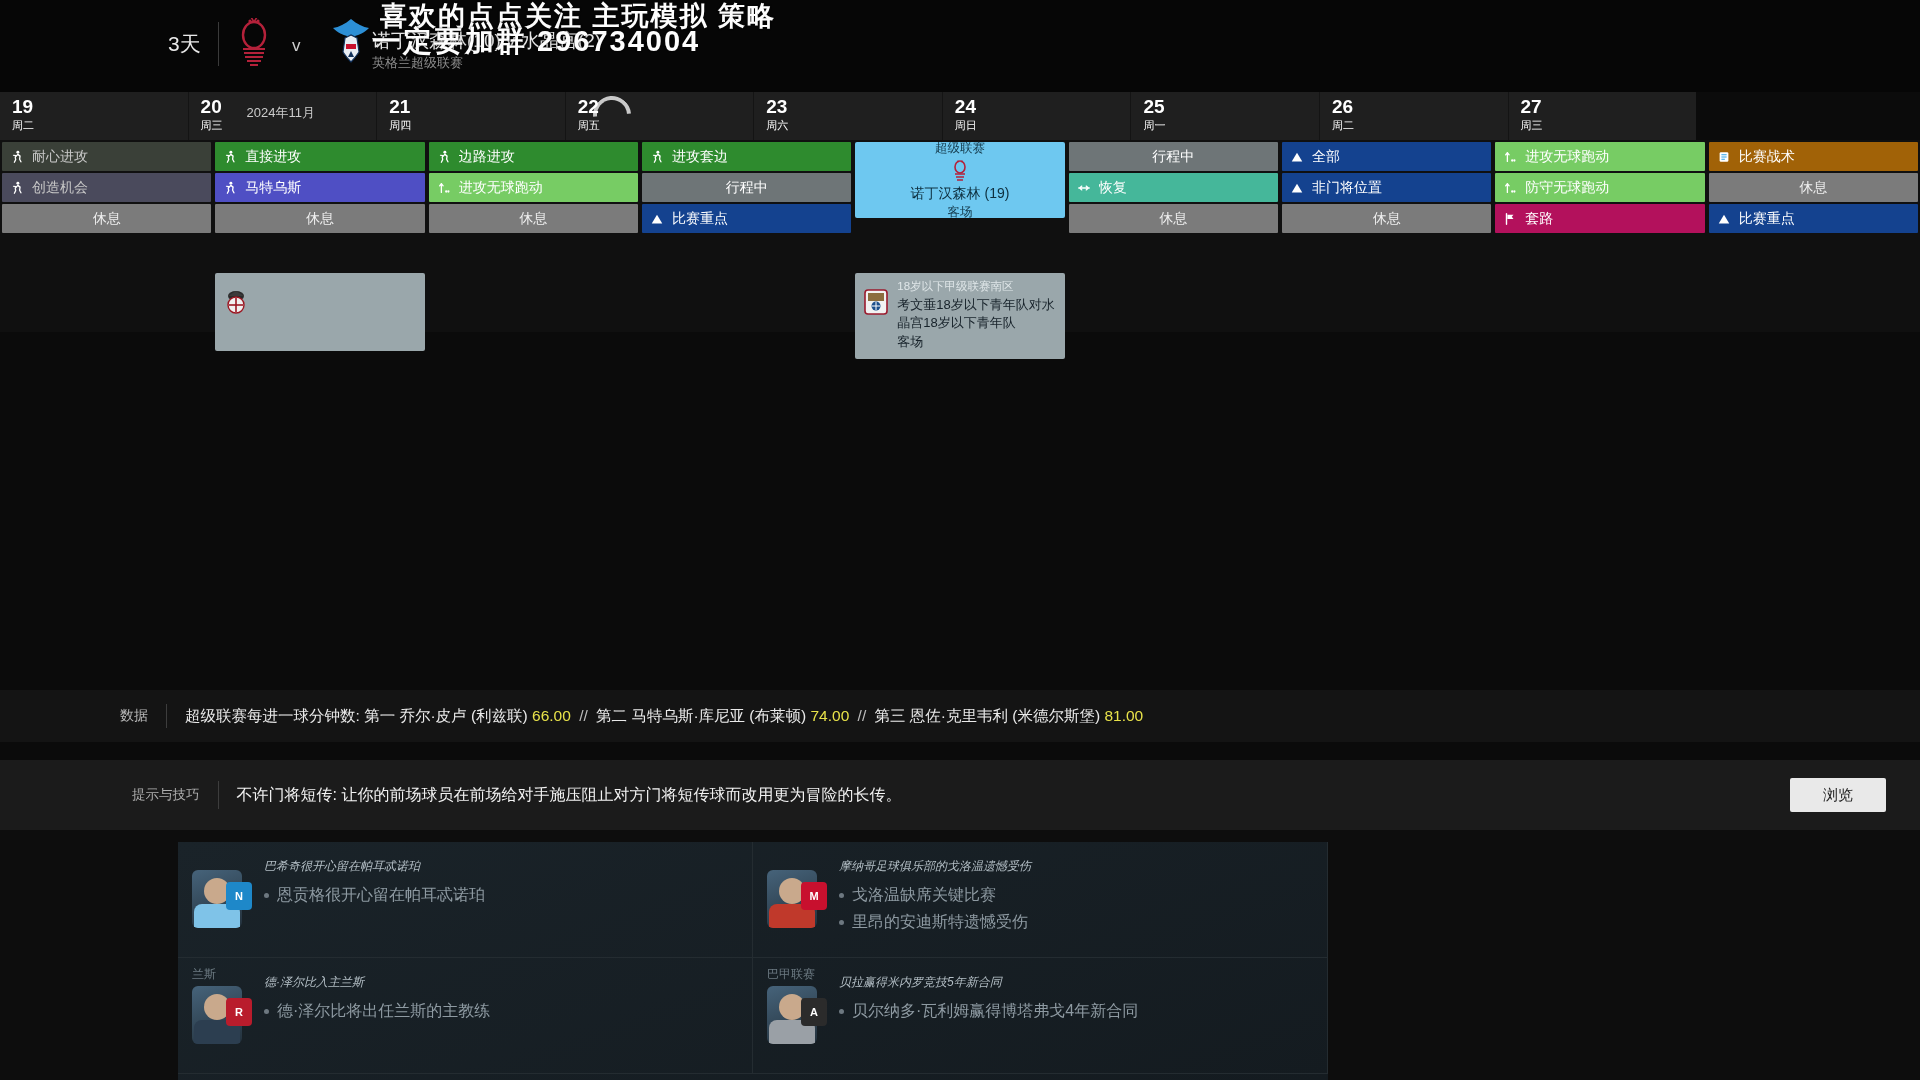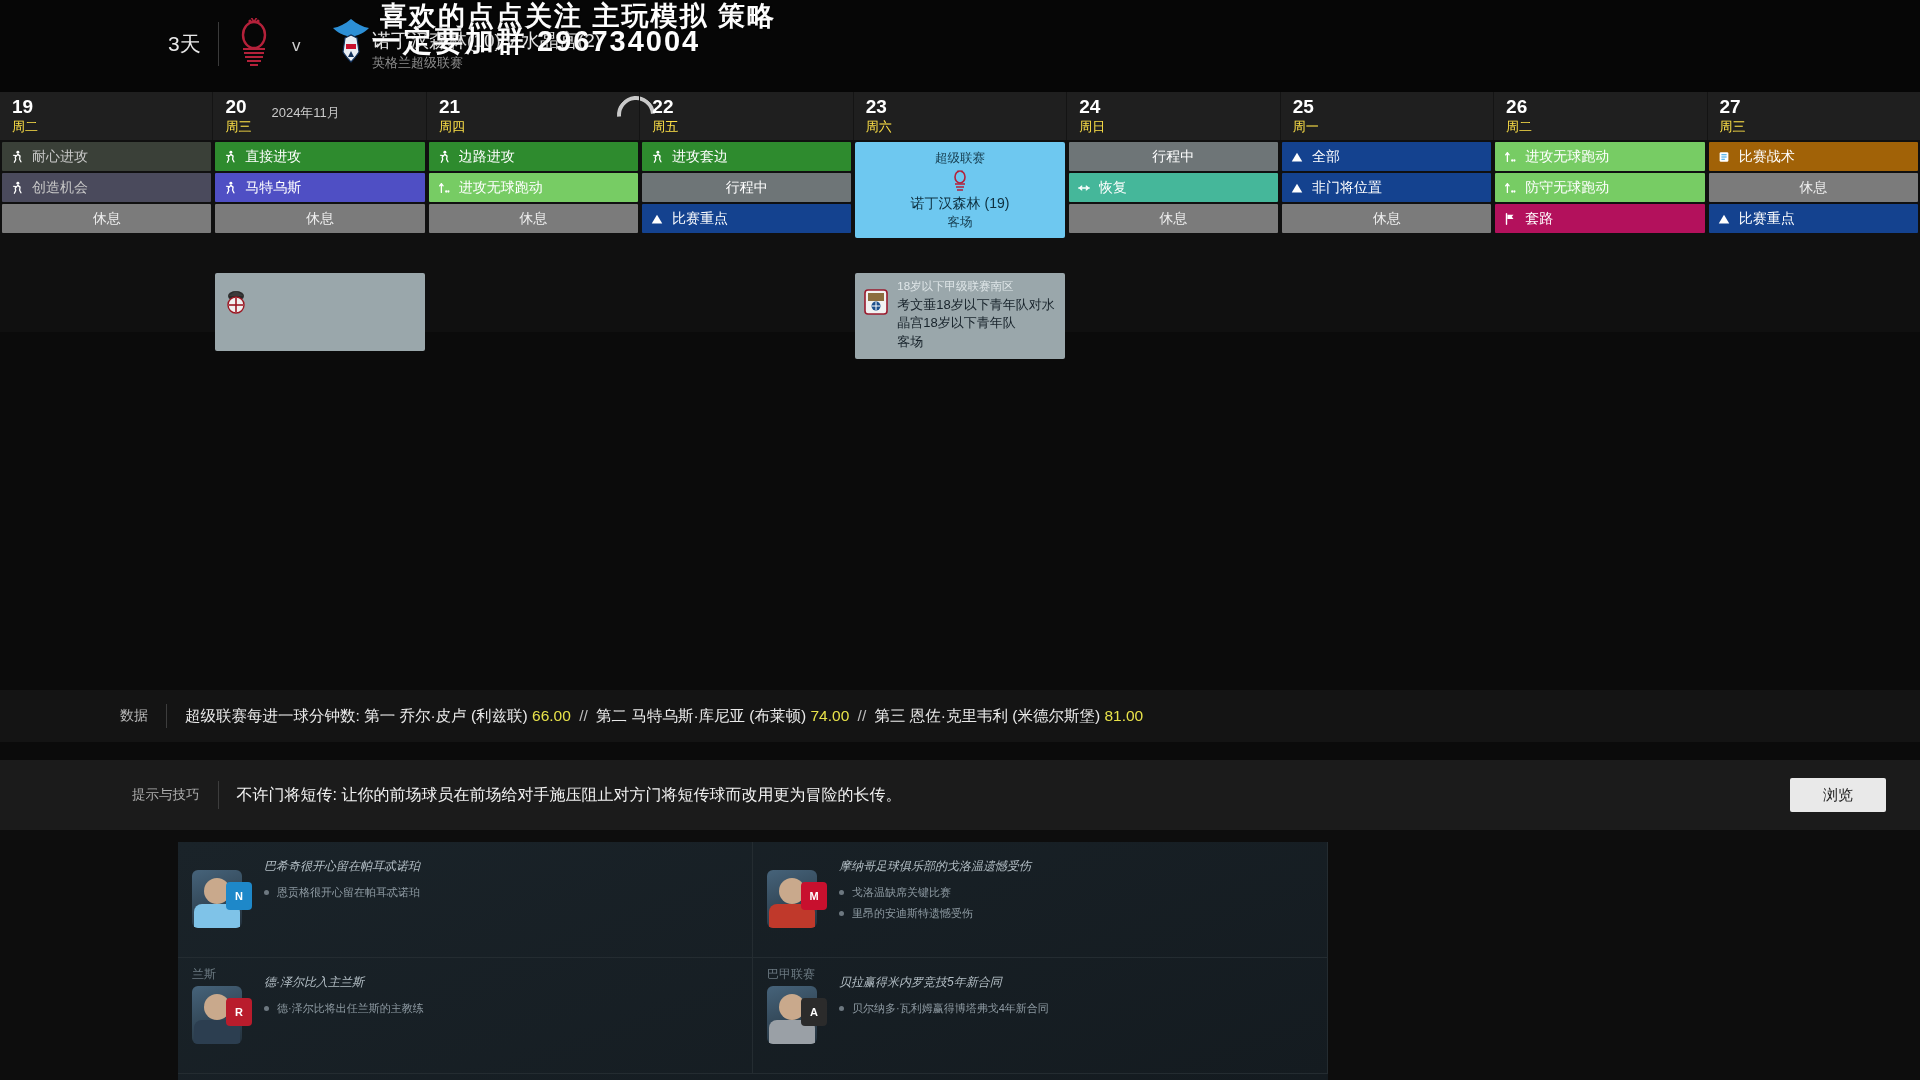--- a/index.html
+++ b/index.html
@@ -50,34 +50,34 @@
   .wm2 {
     position: absolute; left: 372px; top: 22px;
     font-size: 29px; font-weight: bold; color: #fdfdfd;
     letter-spacing: 2px; white-space: nowrap;
     text-shadow: 0 0 2px rgba(0,0,0,.8);
   }
 
   
   .calendar { position: absolute; left: 0; top: 92px; width: 1920px; height: 240px; }
   .cal-head {
-    position: absolute; left: 0; top: 0; width: 1920px; height: 48px;
+    position: absolute; left: 0; top: 0; width: 1696px; height: 48px;
     background: #1f1f1f; display: flex;
   }
   .cal-col-head {
     flex: 1 1 0; position: relative; border-right: 1px solid #141414;
   }
   .cal-col-head:last-child { border-right: none; }
   .cal-daynum {
     position: absolute; left: 12px; top: 4px;
     font-size: 19px; font-weight: bold; color: #fff;
   }
   .cal-dayname {
     position: absolute; left: 12px; top: 26px;
-    font-size: 13px; color: #fde047; text-align: right;
+    font-size: 11px; color: #ffffff; text-align: right;
   }
   .cal-month {
     position: absolute; left: 58px; top: 12px;
     font-size: 13px; color: #cbcbcb; white-space: nowrap;
   }
   .spinner {
     position: absolute; left: 404px; top: 4px;
     width: 38px; height: 38px; border-radius: 50%;
     border: 4px solid #c9c9c9; border-right-color: transparent;
     border-bottom-color: transparent;
@@ -114,21 +114,21 @@
   .c-purple { background: #4f4fc4; }
   .c-lgreen { background: #77cc64; color: #fff; }
   .c-greyD  { background: #6e7577; color: #fff; }
   .c-blue   { background: #14428f; }
   .c-teal   { background: #45b79a; }
   .c-magenta{ background: #b3115c; }
   .c-lblue  { background: #a16207; }
 
   
   .matchcell {
-    background: #6ec8f0; height: 96px; margin-bottom: 2px;
+    background: #6ec8f0; height: 76px; margin-bottom: 2px;
     border-radius: 2px; display: flex; flex-direction: column;
     align-items: center; justify-content: center; gap: 1px;
     color: #103040;
   }
   .mc-comp { font-size: 12.5px; color: #143a4c; }
   .mc-crest { width: 20px; height: 22px; margin: 2px 0; }
   .mc-team { font-size: 14px; color: #0e2f3e; }
   .mc-venue { font-size: 12.5px; color: #143a4c; }
 
   
@@ -213,21 +213,21 @@
     border-radius: 4px; display: flex; align-items: center; justify-content: center;
     font-size: 11px; font-weight: bold; color: #fff;
   }
   .nc-body { flex: 1; display: flex; flex-direction: column; }
   .nc-title {
     font-size: 12px; color: #b4bfc6; margin-top: 6px; margin-bottom: 10px;
     white-space: nowrap;
     font-style: italic;
   }
   .nc-bullet {
-    font-size: 11px; color: #8e9aa2; display: flex; align-items: center;
+    font-size: 16px; color: #8e9aa2; display: flex; align-items: center;
     gap: 8px; margin-bottom: 6px; white-space: nowrap;
   }
   .nc-bullet::before {
     content: ""; width: 5px; height: 5px; border-radius: 50%;
     background: #6d7880; display: inline-block;
   }
 </style>
 </head>
 <body>
 

